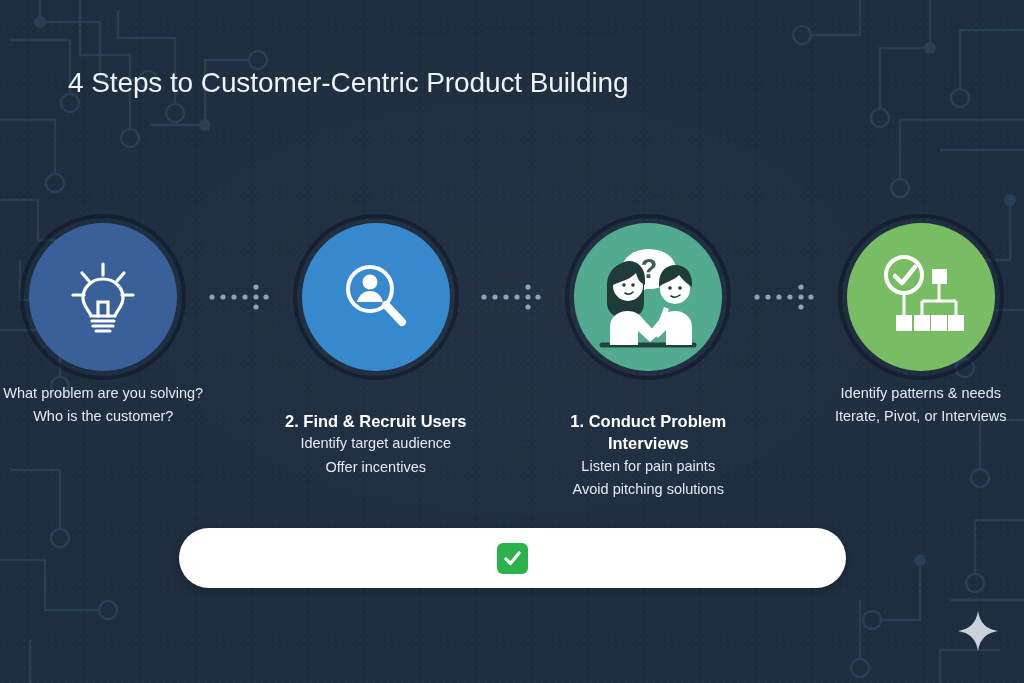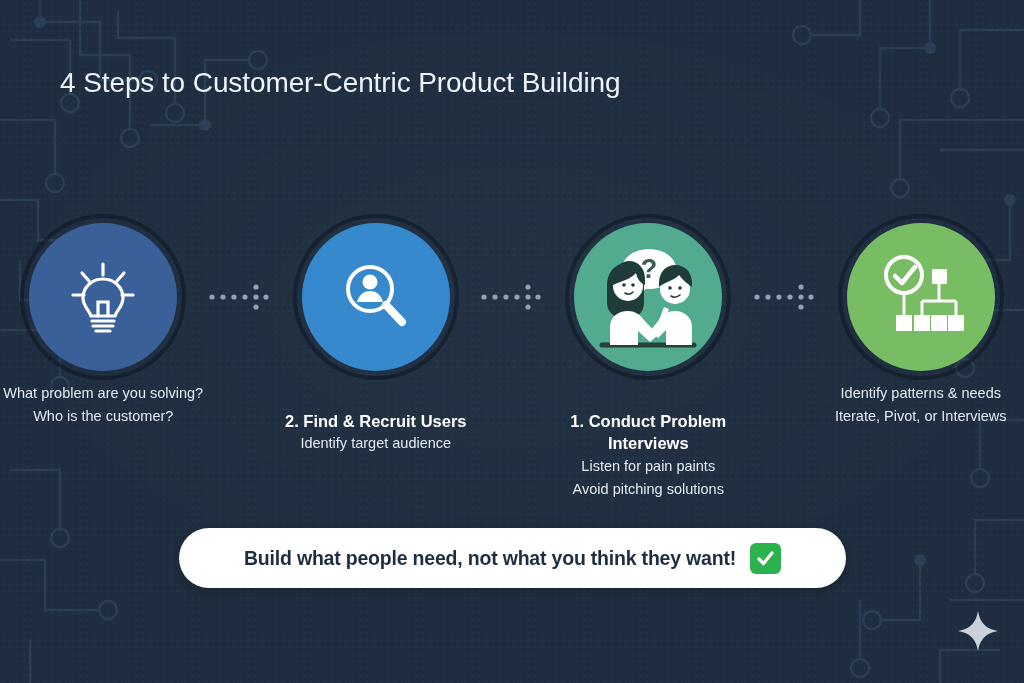--- a/index.html
+++ b/index.html
@@ -56,20 +56,21 @@
     color: #ffffff;
     letter-spacing: -0.2px;
     line-height: 1.12;
   }
   .subtitle {
     font-size: 28px;
     font-weight: normal;
     color: #eef3f8;
     margin-top: 11px;
     letter-spacing: -0.1px;
+    margin-left: 8px;
   }
 
   
   .steps {
     position: absolute;
     left: 0;
     top: 212px;
     width: 1024px;
     display: flex;
     align-items: flex-start;
@@ -310,20 +311,21 @@
             <circle cx="35" cy="33" r="22" fill="none" stroke="#ffffff" stroke-width="4"></circle>
             <circle cx="35" cy="26" r="7.5" fill="#ffffff"></circle>
             <path d="M22 46 C24 38 30 35 35 35 C40 35 46 38 48 46 Z" fill="#ffffff"></path>
             <line x1="51" y1="49" x2="67" y2="66" stroke="#ffffff" stroke-width="8" stroke-linecap="round"></line>
           </svg>
         </div>
       </div>
       <div class="step-title">2. Find &amp; Recruit Users</div>
       <div class="step-lines">
         <div class="step-line">Identify target audience</div>
+        <div class="step-line">Offer incentives</div>
       </div>
     </div>
 
     <div class="connector">
       <svg width="62" height="30" viewBox="0 0 62 30">
         <g fill="#8fa3b8">
           <circle cx="3" cy="15" r="2.6"></circle>
           <circle cx="14" cy="15" r="2.6"></circle>
           <circle cx="25" cy="15" r="2.6"></circle>
           <circle cx="36" cy="15" r="2.6"></circle>
@@ -419,21 +421,20 @@
       </div>
       <div class="step-lines">
         <div class="step-line">Identify patterns &amp; needs</div>
         <div class="step-line">Iterate, Pivot, or Interviews</div>
       </div>
     </div>
 
   </div>
 
   <div class="banner">
-    <div class="banner-text">Build what people need, not what you think they want!</div>
     <div class="check-badge">
       <svg width="21" height="21" viewBox="0 0 21 21">
         <path d="M4 11 L8.5 15.5 L17 5" fill="none" stroke="#ffffff" stroke-width="3.2" stroke-linecap="round" stroke-linejoin="round"></path>
       </svg>
     </div>
   </div>
 
   <div class="sparkle">
     <svg width="44" height="44" viewBox="0 0 44 44">
       <path d="M22 2 C24 14 30 20 42 22 C30 24 24 30 22 42 C20 30 14 24 2 22 C14 20 20 14 22 2 Z" fill="#c9d2da"></path>

